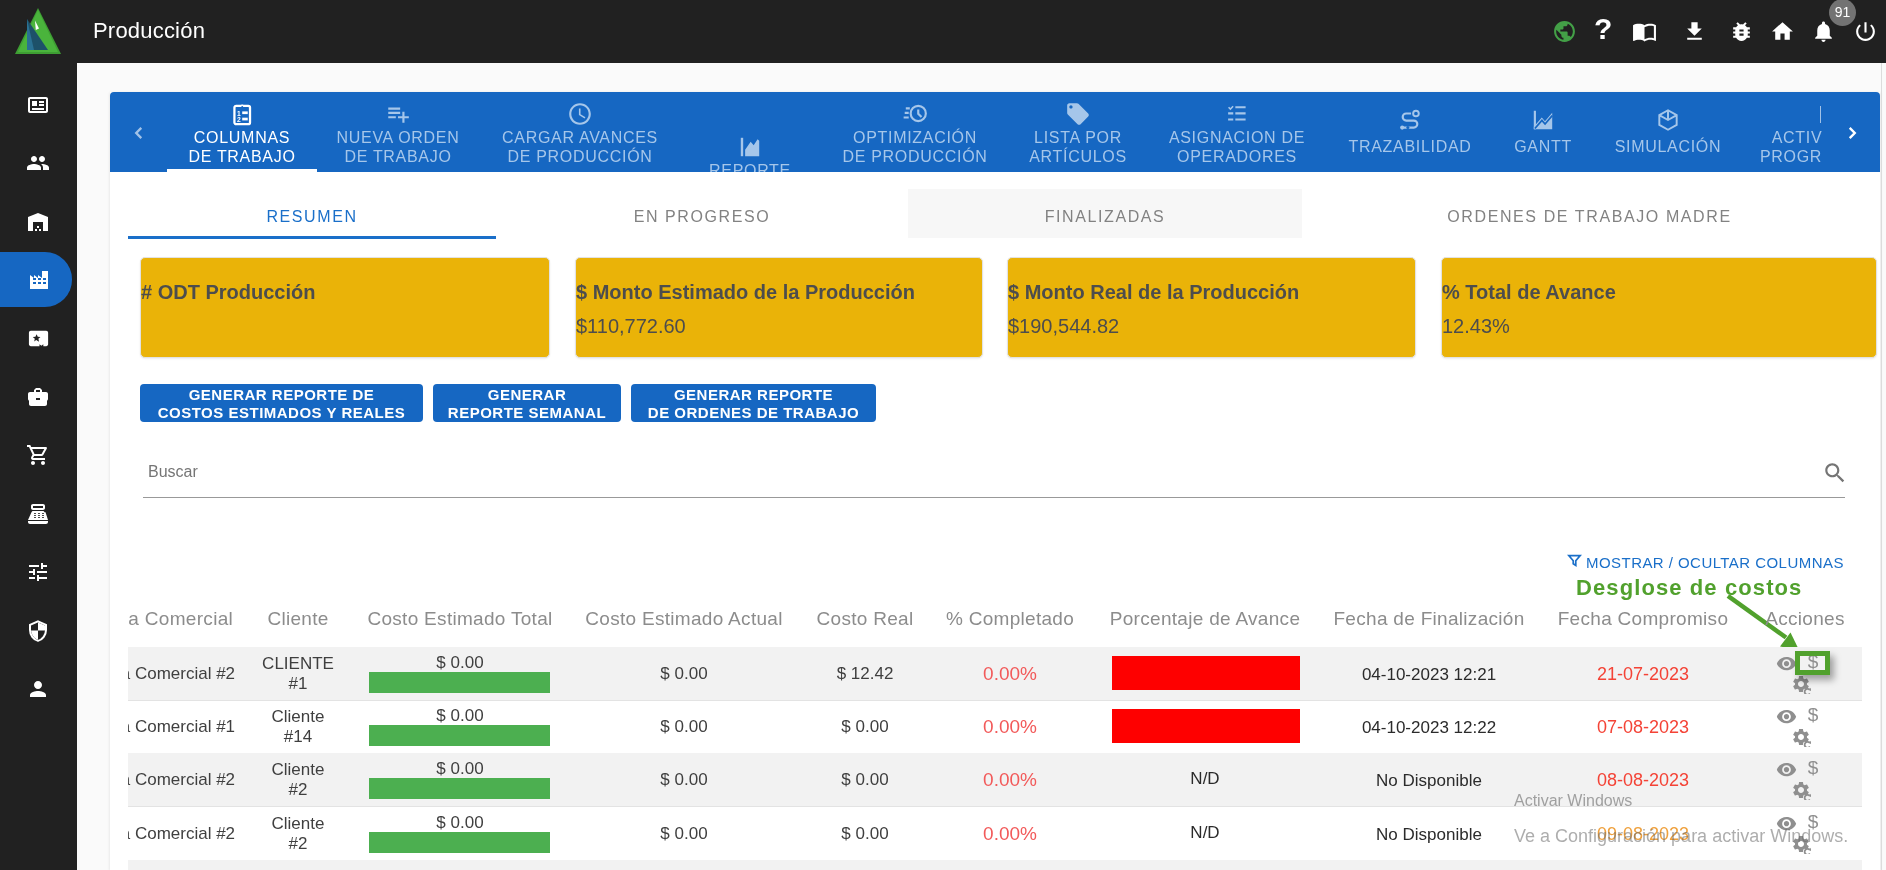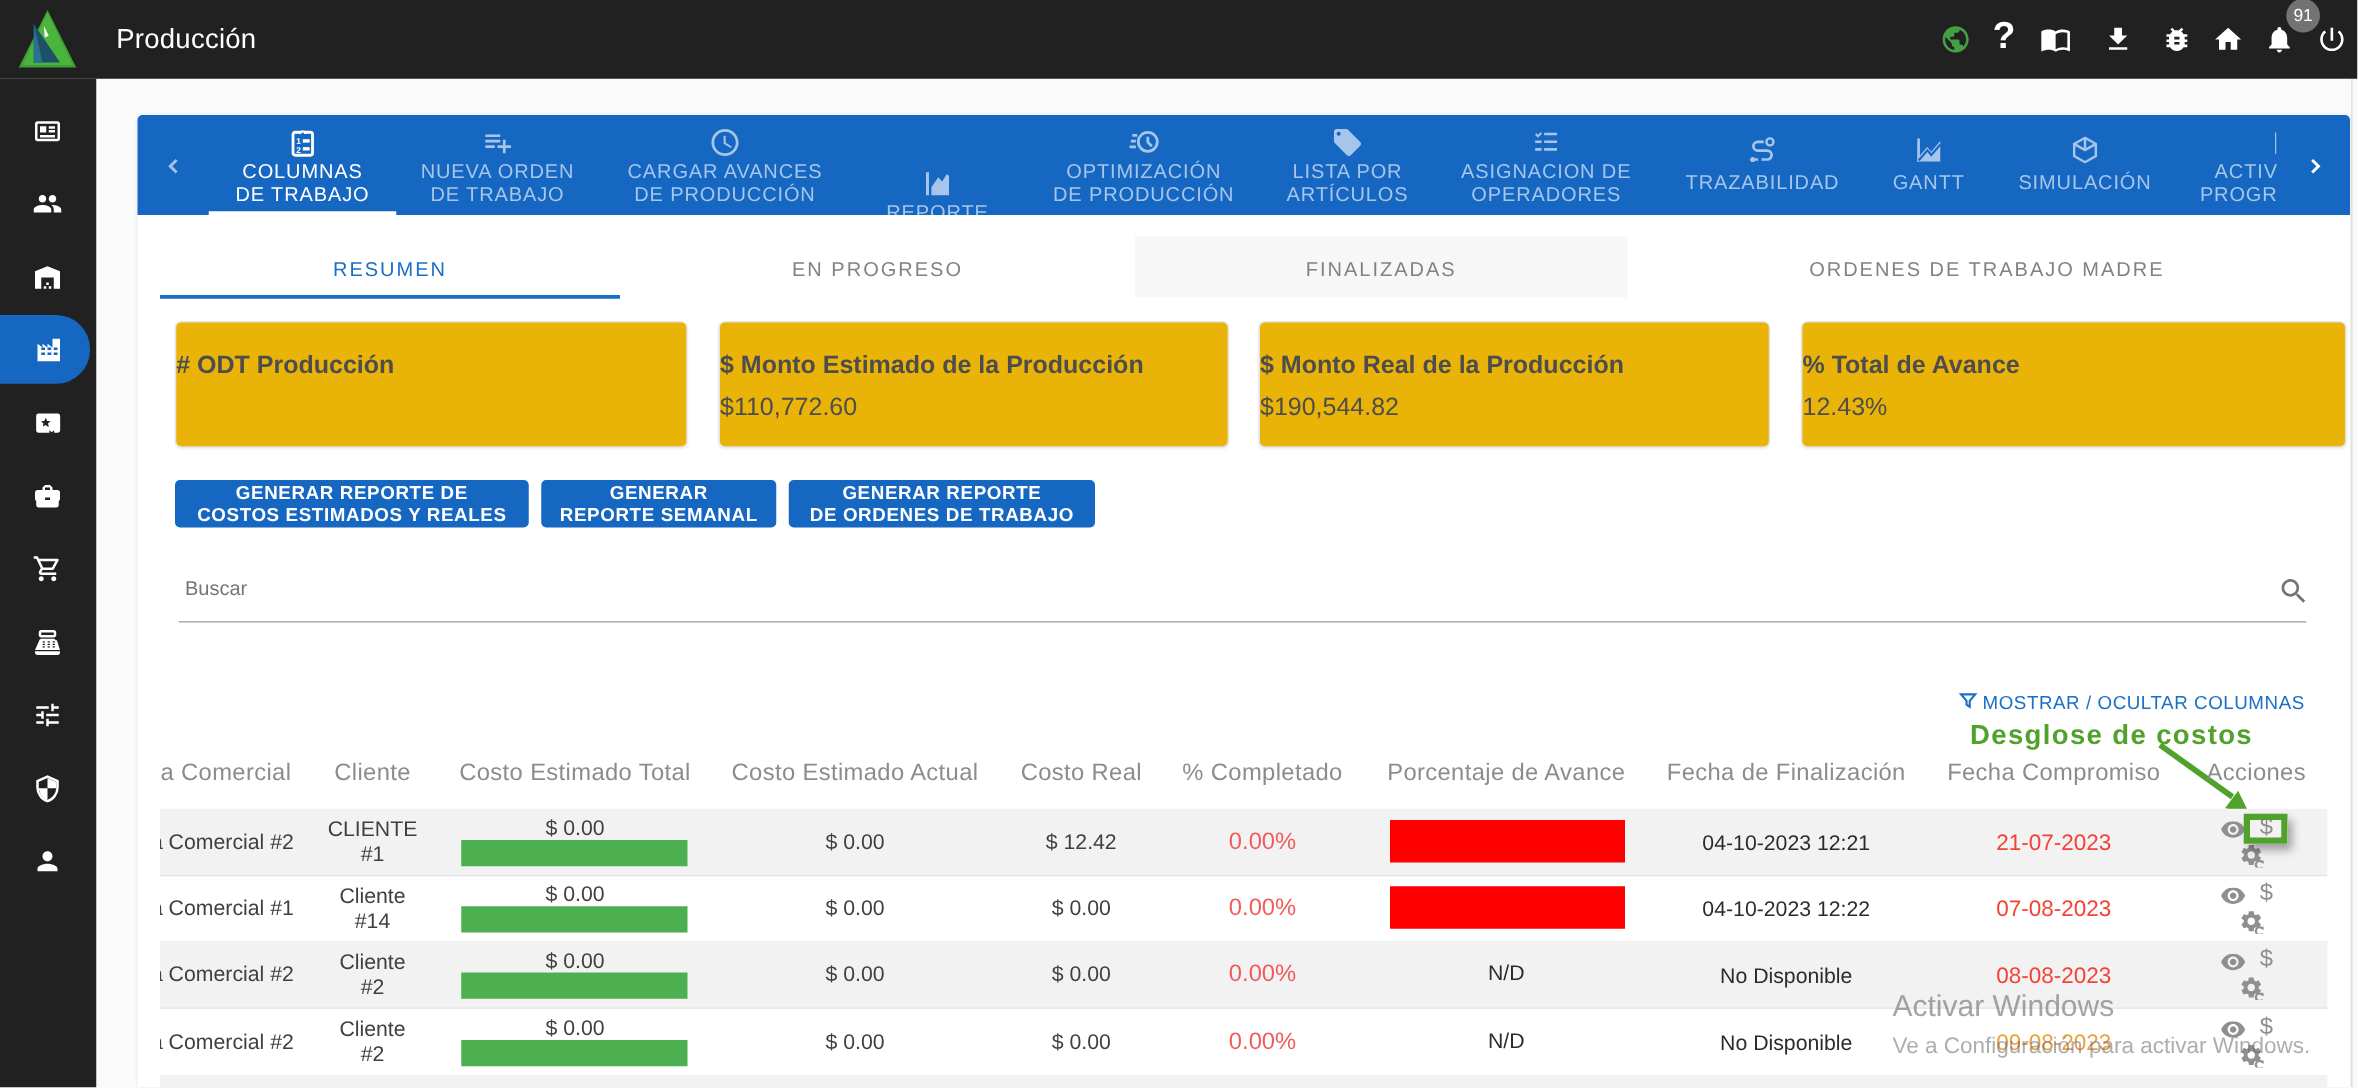--- a/index.html
+++ b/index.html
@@ -392,16 +392,16 @@
         <svg class="abs" style="left:21px;top:27px;" width="20" height="20" viewBox="0 0 24 24">
             <path fill="#8f8f8f" d="M19.14 12.94c.04-.3.06-.61.06-.94 0-.32-.02-.64-.07-.94l2.03-1.58c.18-.14.23-.41.12-.61l-1.92-3.32c-.12-.22-.37-.29-.59-.22l-2.39.96c-.5-.38-1.03-.7-1.62-.94l-.36-2.54c-.04-.24-.24-.41-.48-.41h-3.84c-.24 0-.43.17-.47.41l-.36 2.54c-.59.24-1.13.57-1.62.94l-2.39-.96c-.22-.08-.47 0-.59.22L2.74 8.87c-.12.21-.08.47.12.61l2.03 1.58c-.05.3-.09.63-.09.94s.02.64.07.94l-2.03 1.58c-.18.14-.23.41-.12.61l1.92 3.32c.12.22.37.29.59.22l2.39-.96c.5.38 1.03.7 1.62.94l.36 2.54c.05.24.24.41.48.41h3.84c.24 0 .44-.17.47-.41l.36-2.54c.59-.24 1.13-.56 1.62-.94l2.39.96c.22.08.47 0 .59-.22l1.92-3.32c.12-.22.07-.47-.12-.61l-2.01-1.58zM12 15.6c-1.98 0-3.6-1.62-3.6-3.6s1.62-3.6 3.6-3.6 3.6 1.62 3.6 3.6-1.62 3.6-3.6 3.6z"></path>
             <path fill="none" stroke="#8f8f8f" stroke-width="2.1" d="M22.3 18.6 A3.6 3.6 0 1 0 22.8 23.6"></path>
             <polygon points="23.6,16.6 20.9,19.1 24.4,20.4" fill="#8f8f8f"></polygon>
           </svg>
       </div>
     </div>
     <div class="row" style="top:270px; height:10px; background:#f2f2f2;"></div>
   </div>
 
-  <div class="abs" style="left:1404px; top:700px; font-size:24px; color:rgba(105,105,105,0.6); z-index:40;">Activar Windows</div>
+  <div class="abs" style="left:1404px; top:700px; font-size:16px; color:rgba(105,105,105,0.6); z-index:40;">Activar Windows</div>
   <div class="abs" style="left:1404px; top:734px; font-size:18px; color:rgba(105,105,105,0.55); z-index:40;">Ve a Configuración para activar Windows.</div>
 </div>
 <div id="scrollline" style="position:absolute; left:1881px; top:63px; width:1px; height:807px; background:#dcdcdc;"></div>
 
 </body></html>

